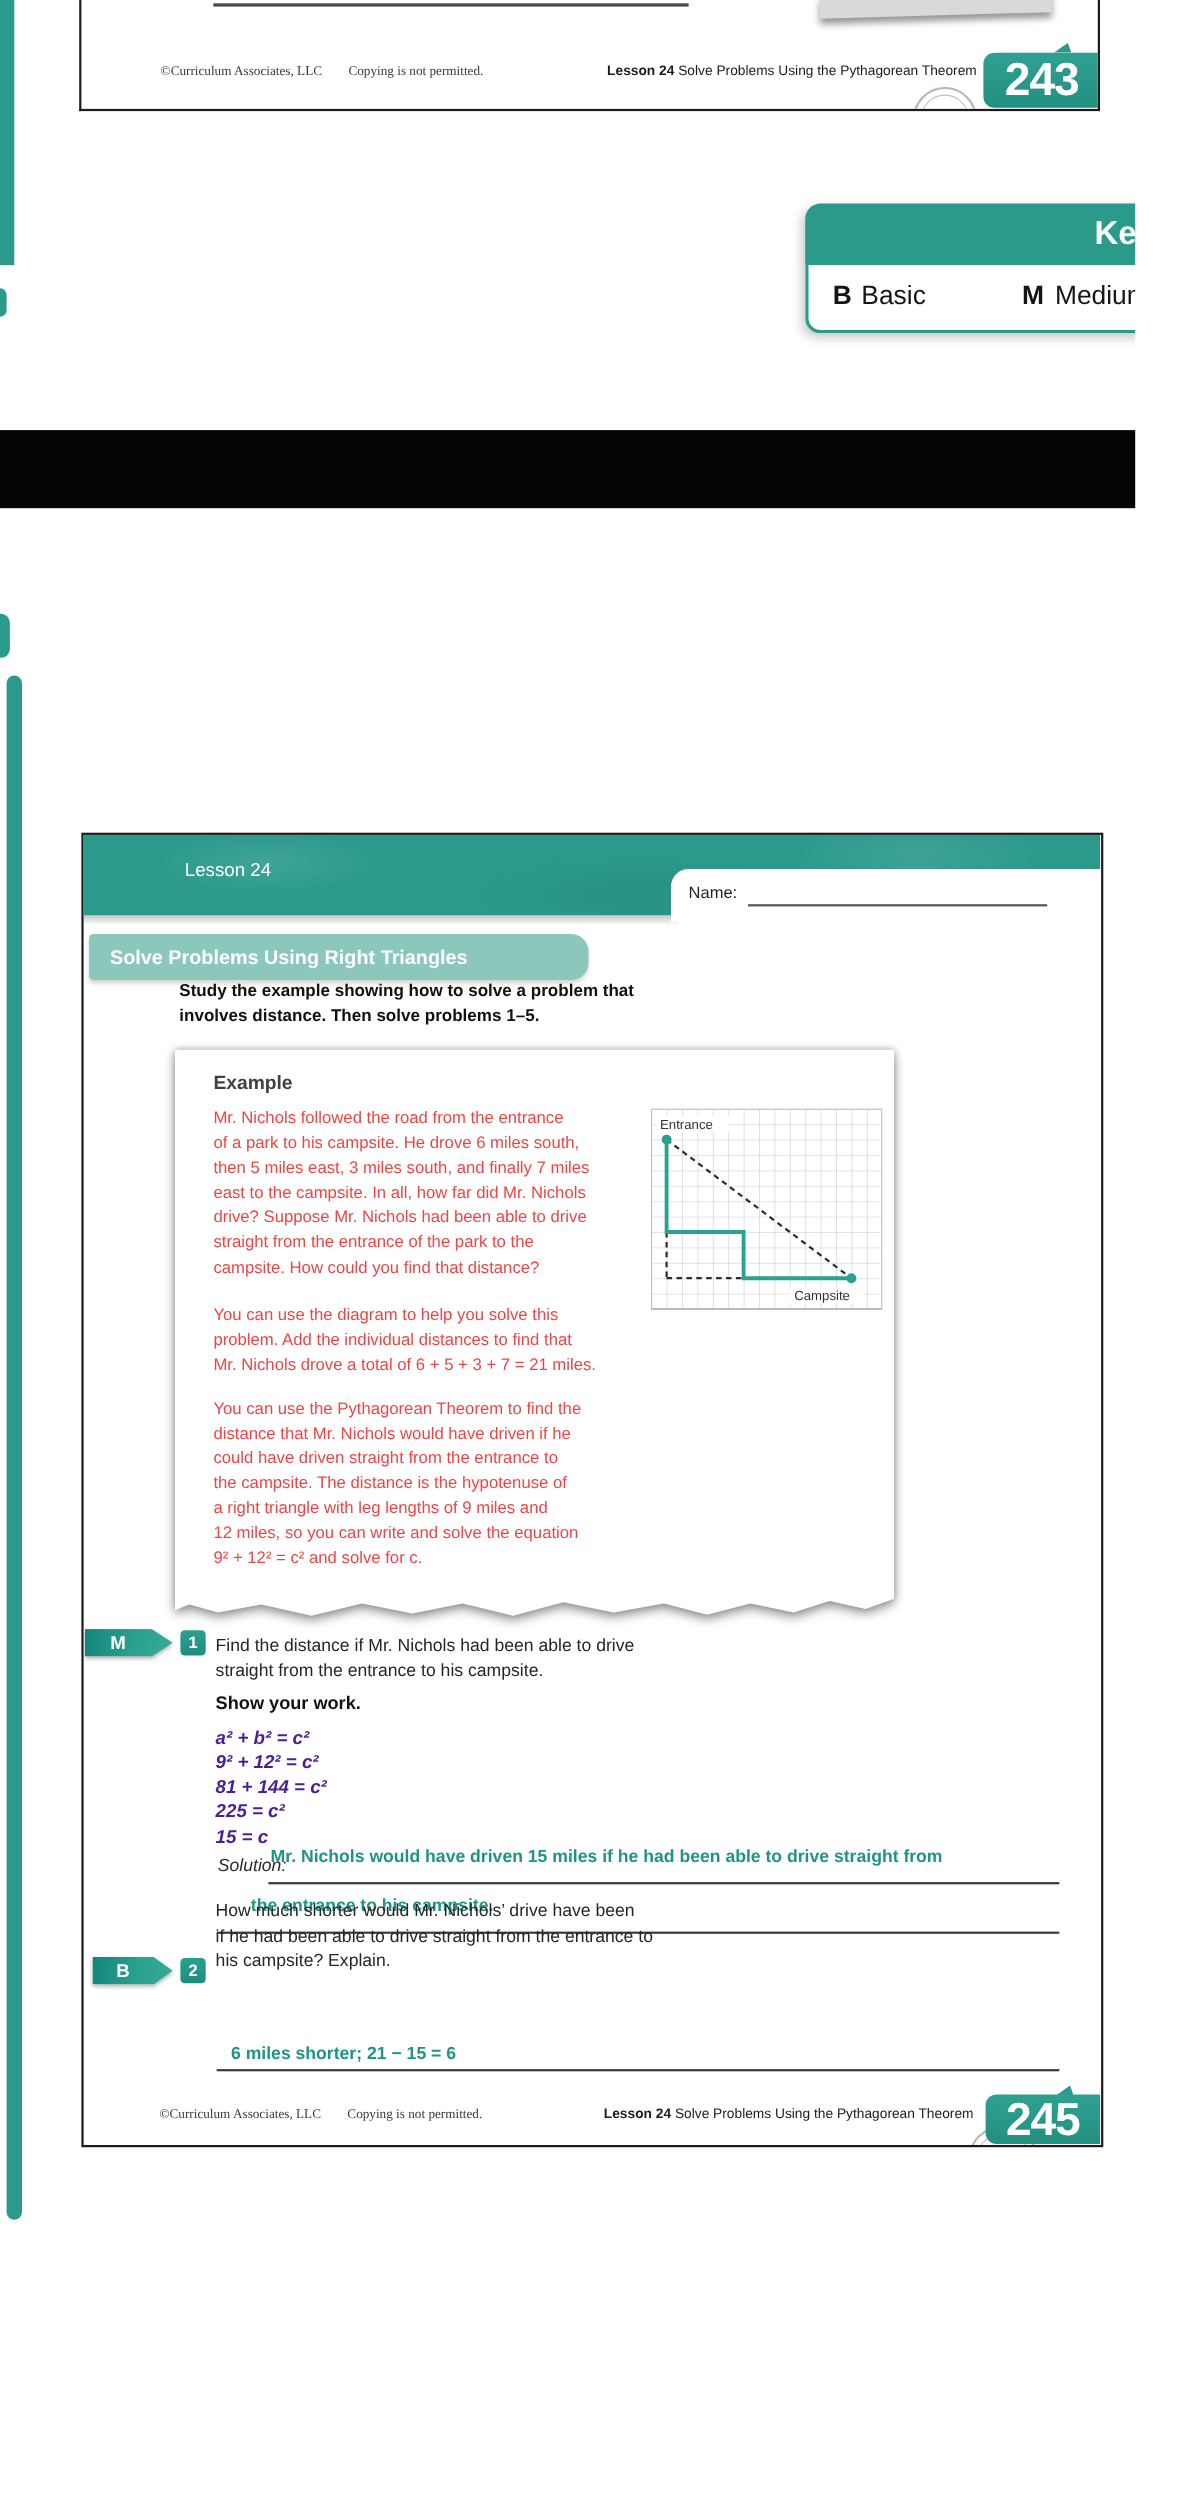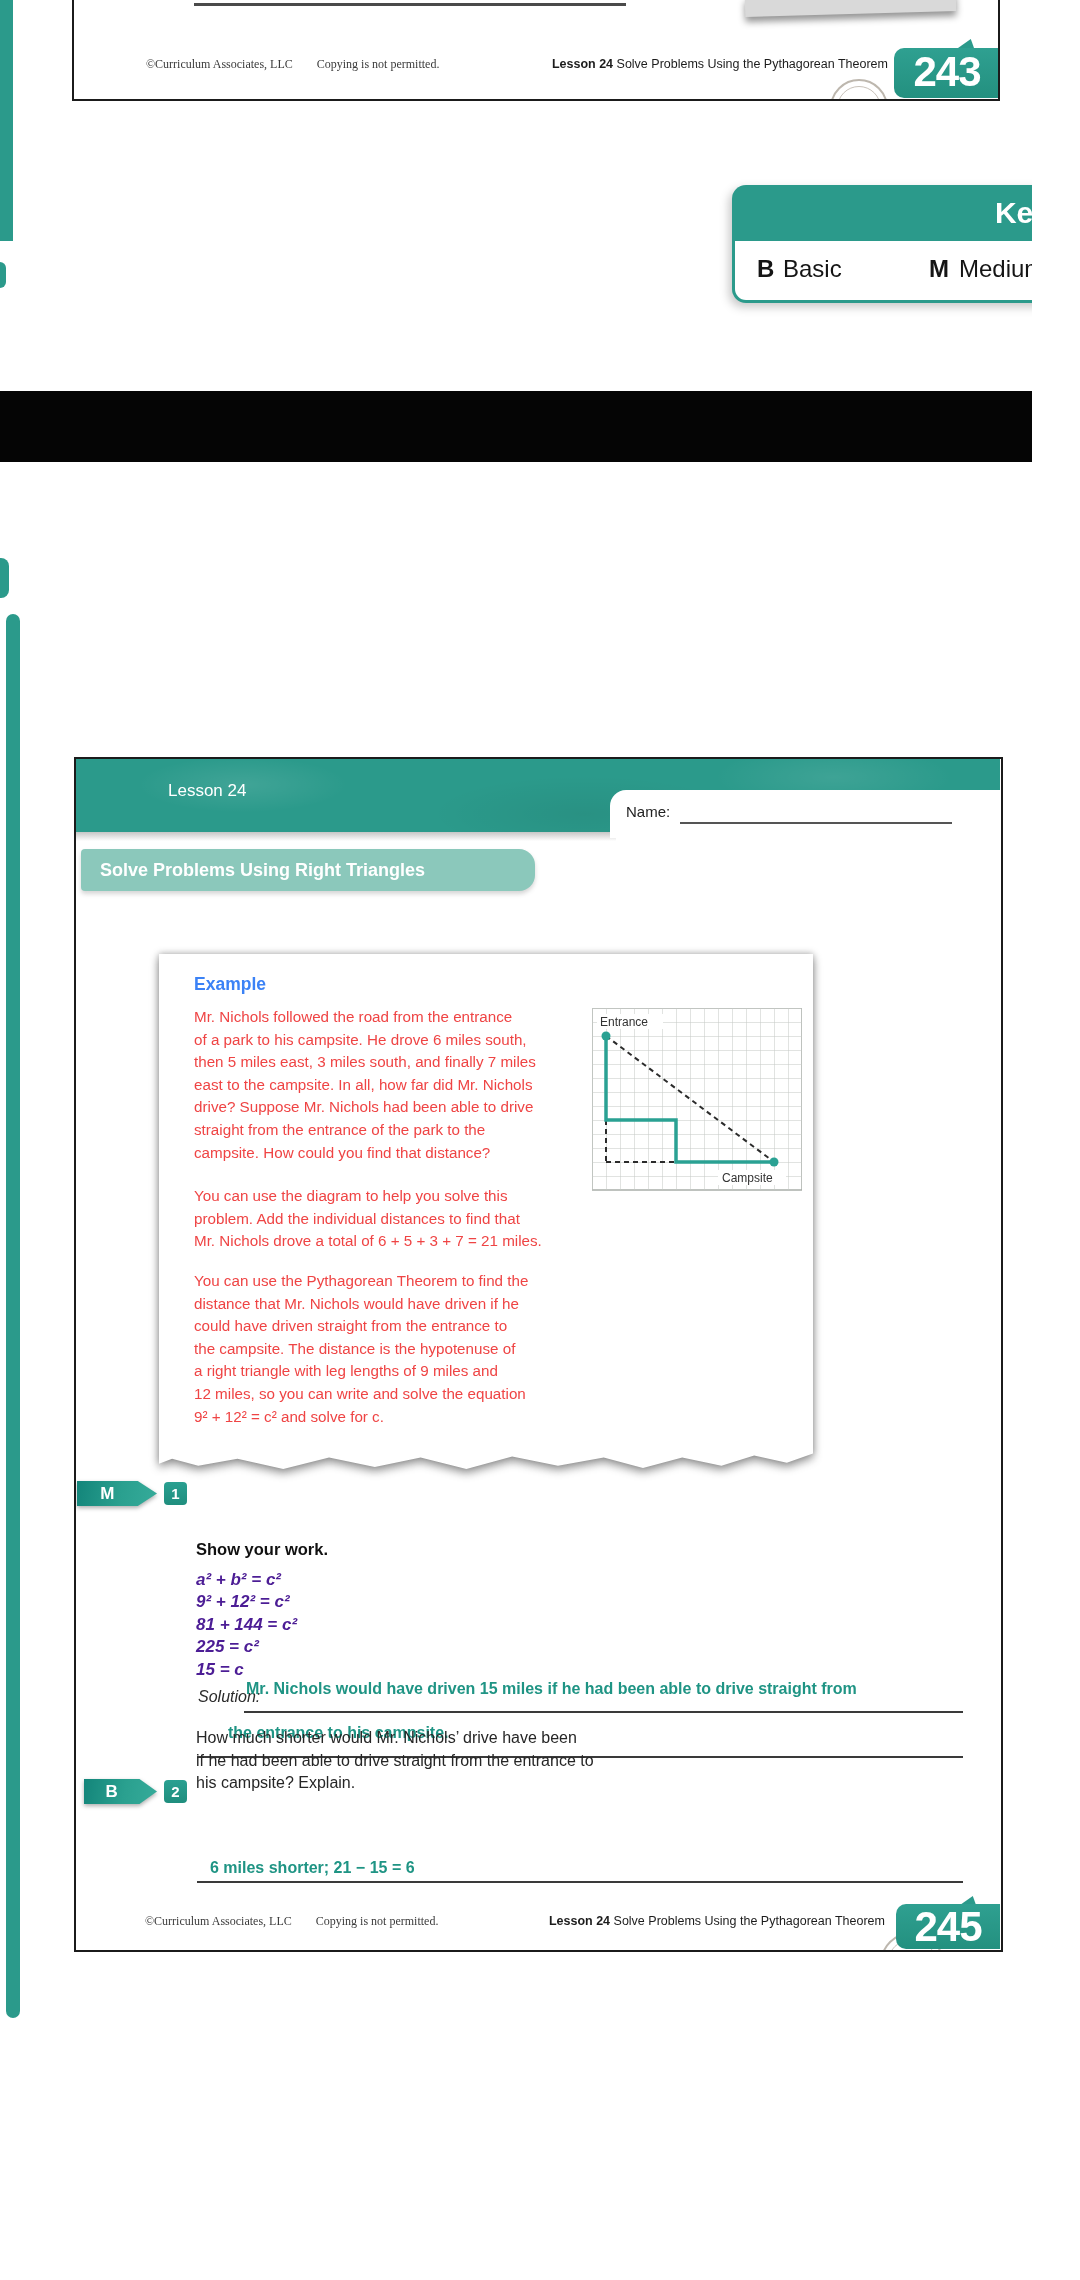--- a/index.html
+++ b/index.html
@@ -66,21 +66,21 @@
              color:#fff;font-weight:bold;font-size:18px;line-height:42px;padding-left:19px;box-sizing:border-box;
              box-shadow:0 3px 4px rgba(90,90,90,.25);white-space:nowrap;}
   .intro{left:87px;top:131px;font-weight:bold;font-size:15.5px;line-height:22.5px;color:#101010;}
 
   .card-wrap{left:83px;top:195px;width:654px;height:516px;
              filter:drop-shadow(0 4px 5px rgba(0,0,0,.38)) drop-shadow(0 -1px 3px rgba(0,0,0,.22));}
   .card{position:absolute;left:0;top:0;width:100%;height:100%;background:#fff;
         clip-path:polygon(0% 0%,100% 0%,100% 96.8%,96% 98.6%,91% 97.2%,86% 99.2%,80% 97.6%,74% 99.6%,
                   68% 97.6%,61% 99.2%,54% 97.4%,47% 99.8%,40% 97.6%,33% 99.4%,26% 97.6%,19% 99.8%,
                   12% 97.8%,6% 99.2%,2% 97.8%,0% 98.8%);}
-  .example-h{position:absolute;left:35px;top:20px;color:#3b82f6;font-weight:bold;font-size:17.5px;}
+  .example-h{position:absolute;left:35px;top:20px;color:#404040;font-weight:bold;font-size:17.5px;}
   .card-para{position:absolute;left:35px;font-size:15.2px;line-height:22.6px;color:#ef4444;width:400px;}
   .p1{top:52px;} .p2{top:231px;} .p3{top:316px;}
   .diagram{position:absolute;left:433px;top:54px;}
 
   .badge{clip-path:polygon(0 0,76% 0,100% 50%,76% 100%,0 100%);
          background:linear-gradient(100deg,#13857a 0%,#2aa08f 55%,#36ab9a 100%);
          color:#fff;font-weight:bold;font-size:17px;text-align:center;}
   .badge span{display:block;width:76%;line-height:25px;}
   .badge-wrap{filter:drop-shadow(0 2px 2px rgba(0,0,0,.32));}
   .numbox{width:23px;height:23px;background:linear-gradient(180deg,#2aa091,#1f8e7e);border-radius:4px;
@@ -146,20 +146,22 @@
 
     <div class="abs mp-header"></div>
     <div class="abs mp-header-shadow"></div>
     <div class="abs name-notch"></div>
     <div class="abs lesson-label">Lesson 24</div>
     <div class="abs name-label">Name:</div>
     <div class="abs name-line"></div>
 
     <div class="abs title-bar">Solve Problems Using Right Triangles</div>
 
+    <div class="abs intro pre">Study the example showing how to solve a problem that
+involves distance. Then solve problems 1–5.</div>
 
     <div class="abs card-wrap">
       <div class="card">
         <div class="example-h">Example</div>
         <div class="card-para p1 pre">Mr. Nichols followed the road from the entrance
 of a park to his campsite. He drove 6 miles south,
 then 5 miles east, 3 miles south, and finally 7 miles
 east to the campsite. In all, how far did Mr. Nichols
 drive? Suppose Mr. Nichols had been able to drive
 straight from the entrance of the park to the
@@ -196,20 +198,22 @@
         </svg>
       </div>
     </div>
 
     <div class="abs badge-wrap" style="left:1px;top:722px;width:80px;height:25px;">
       <div class="badge" style="width:80px;height:25px;">
           <span>M</span>
         </div>
     </div>
     <div class="abs numbox" style="left:88px;top:723px;">1</div>
+    <div class="abs prob-text pre" style="left:120px;top:727px;">Find the distance if Mr. Nichols had been able to drive
+straight from the entrance to his campsite.</div>
     <div class="abs show-work" style="left:120px;top:781px;">Show your work.</div>
     <div class="abs equations" style="left:120px;top:810px;">a² + b² = c²
 9² + 12² = c²
 81 + 144 = c²
 225 = c²
 15 = c</div>
     <div class="abs sol-label" style="left:122px;top:929px;">Solution:</div>
     <div class="abs teal-ans" style="left:170px;top:921px;">Mr. Nichols would have driven 15 miles if he had been able to drive straight from</div>
     <div class="abs uline" style="left:168px;top:952px;width:719px;"></div>
     <div class="abs teal-ans" style="left:134px;top:965px;margin-left:18px;">the entrance to his campsite.</div>

